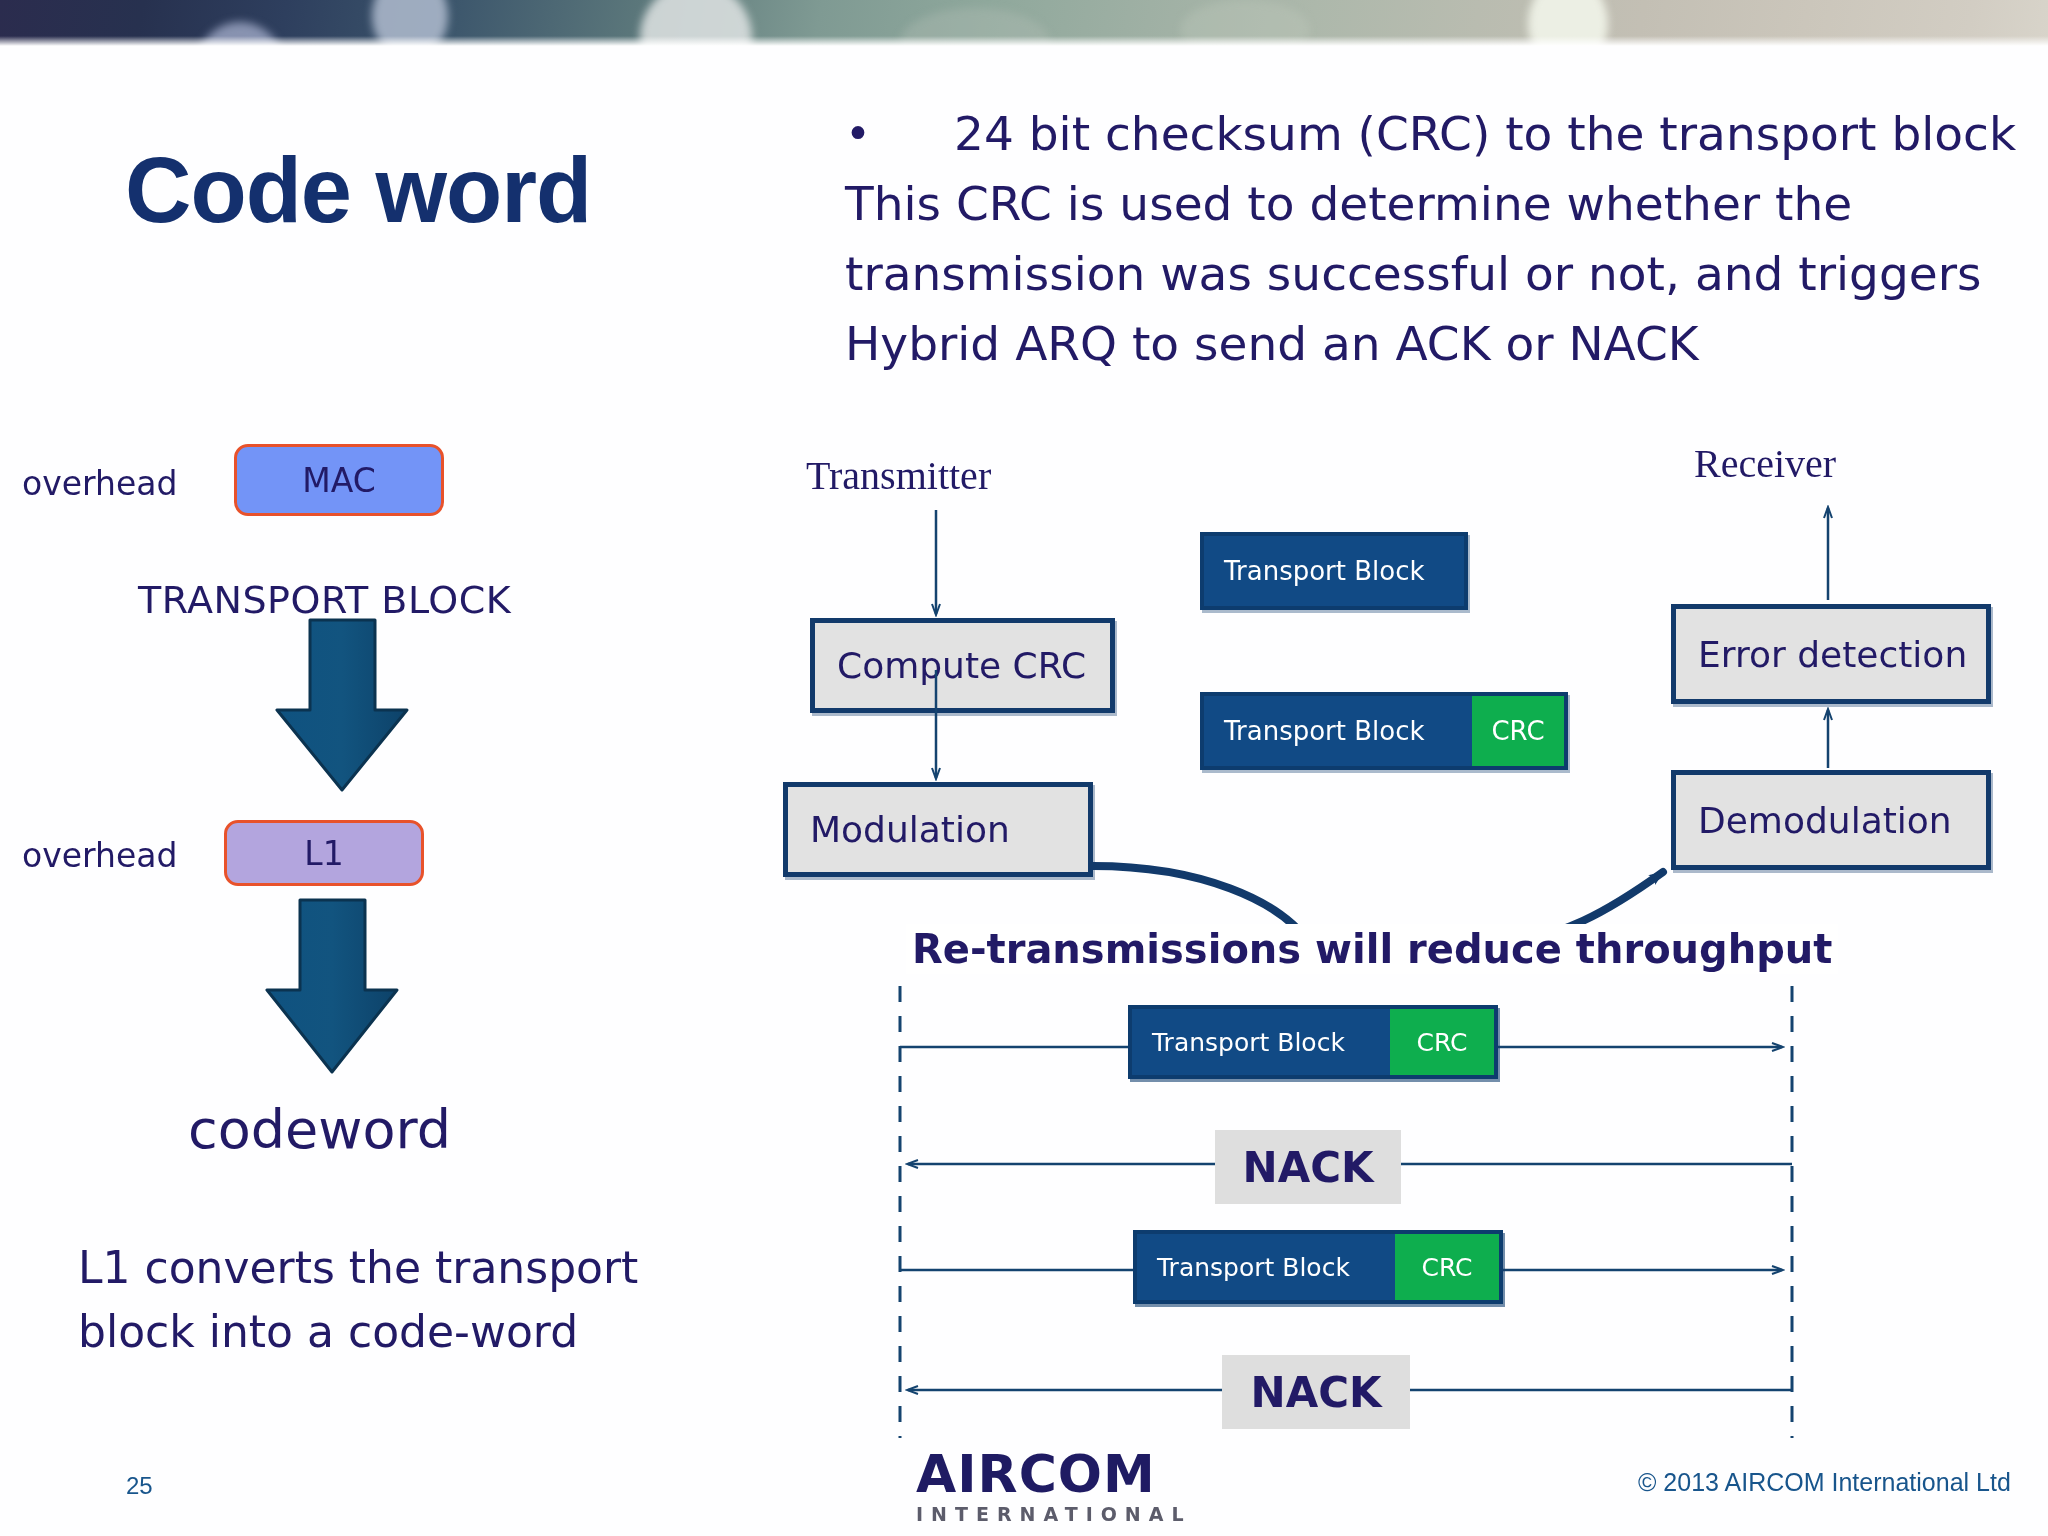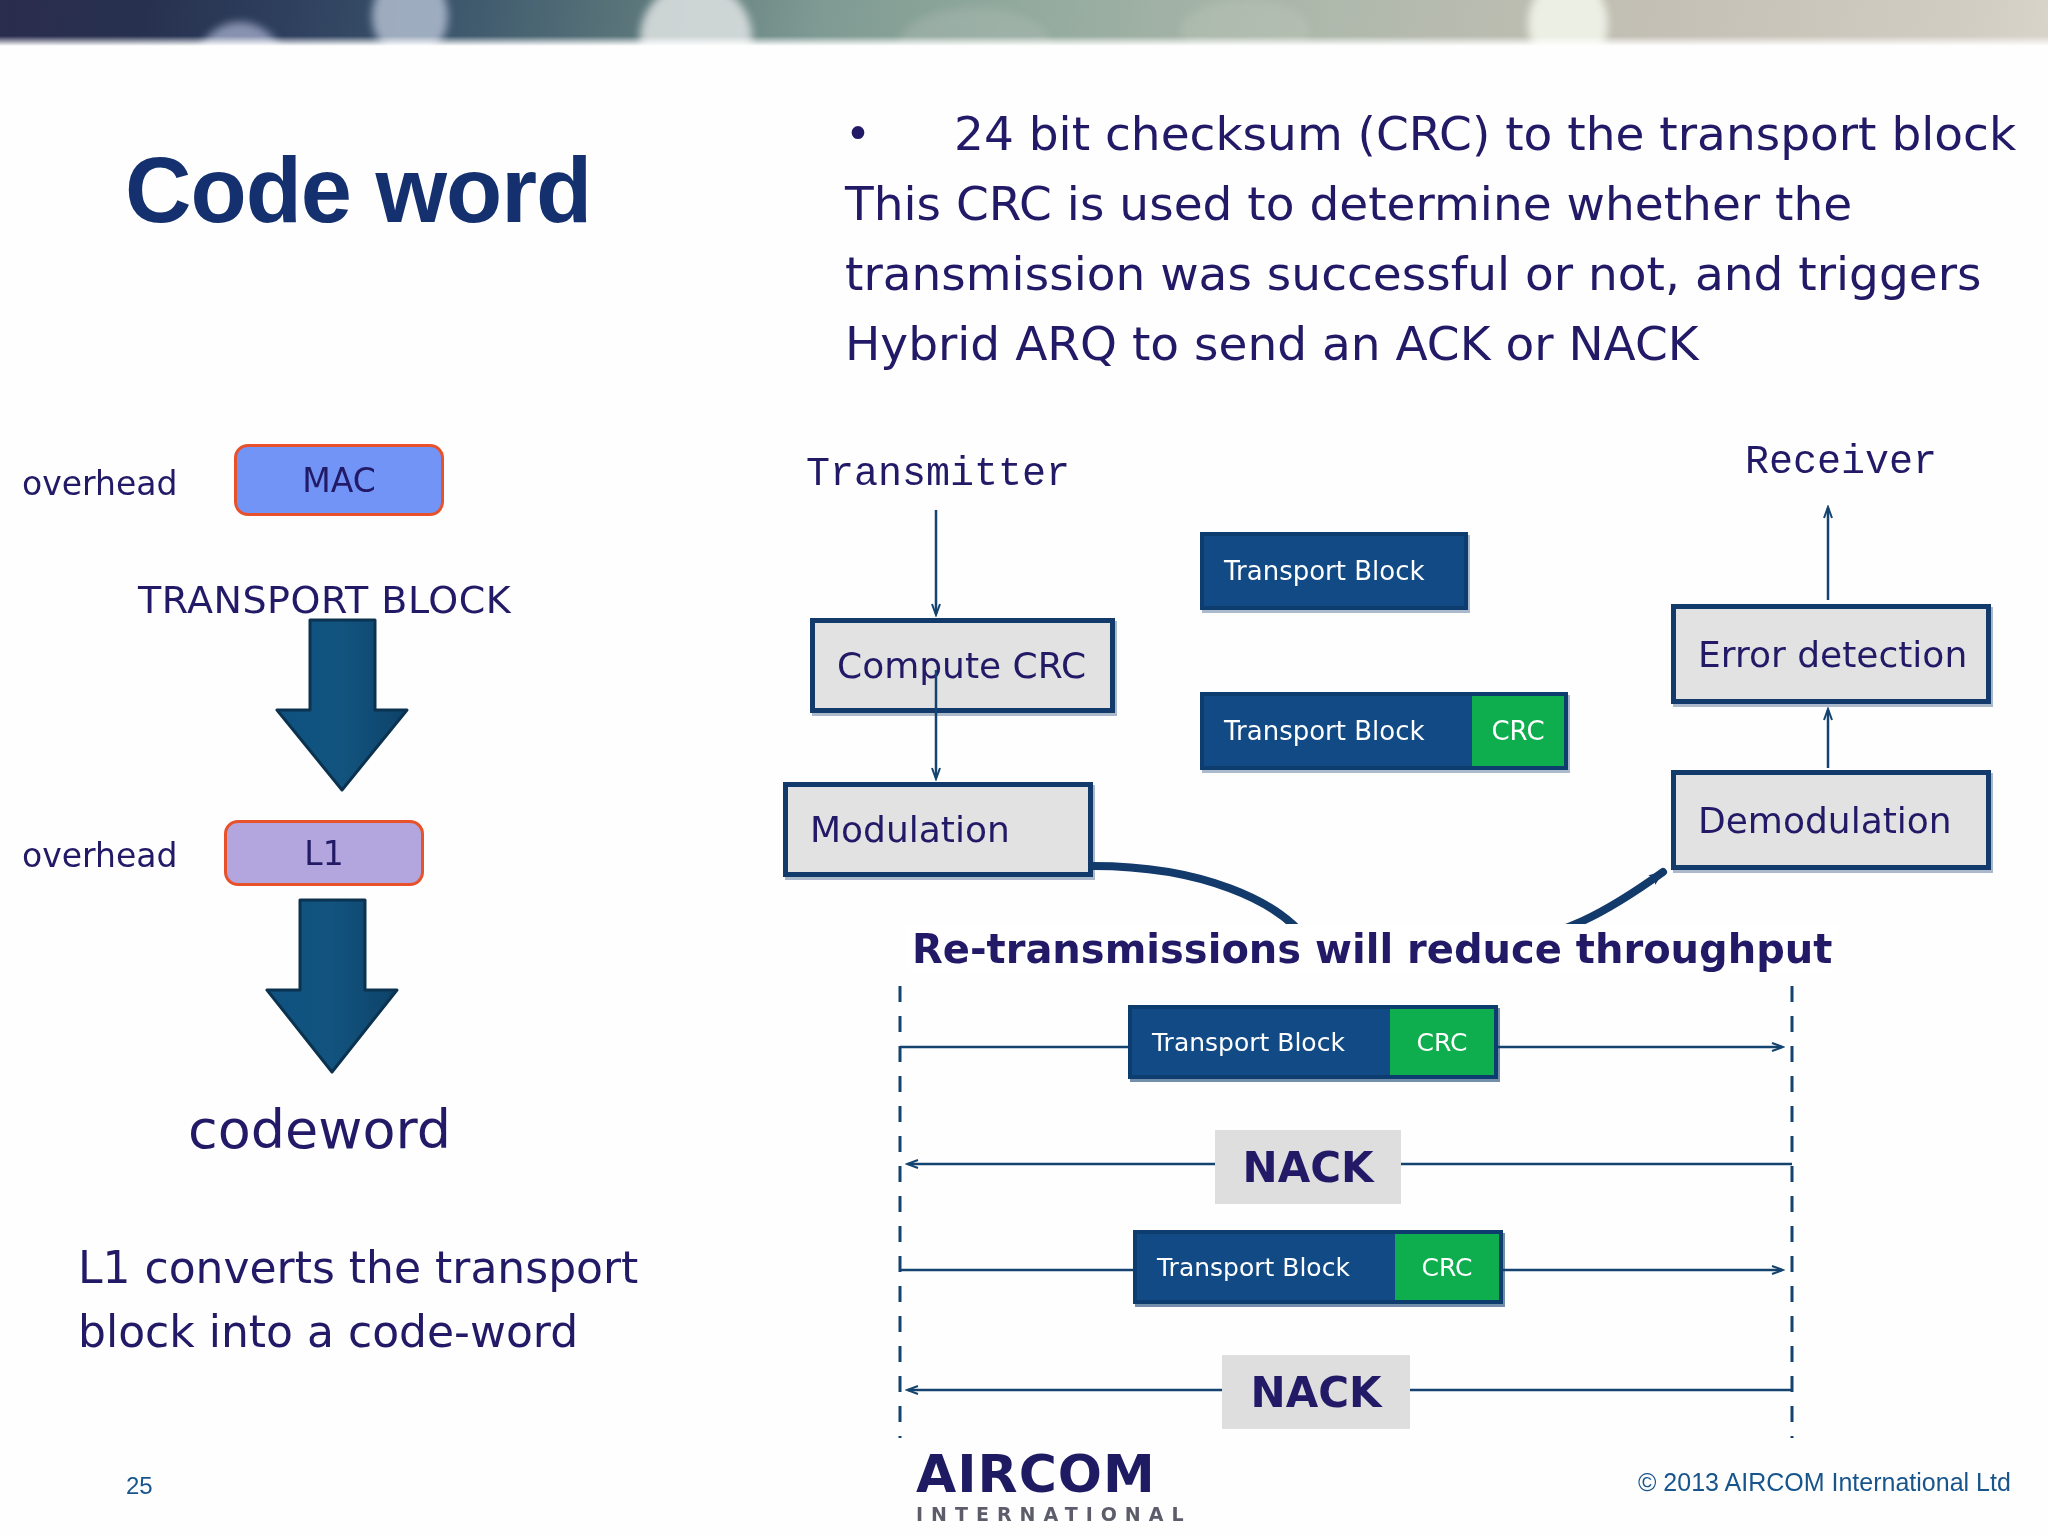--- a/index.html
+++ b/index.html
@@ -115,21 +115,21 @@
     color: #ffffff;
     display: flex; align-items: center; justify-content: center;
     font-family: "DejaVu Sans", sans-serif;
     flex: 0 0 auto;
   }
 
   .sec-label {
     position: absolute;
     color: #221a66;
     font-size: 40px;
-    font-family: Liberation Mono, monospace;
+    font-family: Liberation Serif, serif;
   }
   .headline {
     position: absolute;
     color: #221a66;
     font-size: 40px;
     font-weight: bold;
     font-family: "DejaVu Sans", sans-serif;
   }
 
   .nack-box {
@@ -204,21 +204,21 @@
   <div class="layer-box" id="l1-box" style="left:224px; top:820px; width:200px; height:66px;">
     <span>L1</span>
   </div>
 
   <div class="lbl-codeword" style="left:188px; top:1098px;">codeword</div>
 
   <div class="body-text" style="left:78px; top:1242px; font-size:44px; white-space:nowrap;">L1 converts the transport</div>
   <div class="body-text" style="left:78px; top:1306px; font-size:44px; white-space:nowrap;">block into a code-word</div>
 
   <div class="sec-label" style="left:806px; top:452px;">Transmitter</div>
-  <div class="sec-label" style="left:1745px; top:440px;">Receiver</div>
+  <div class="sec-label" style="left:1694px; top:440px;">Receiver</div>
 
   <div class="flow-box" style="left:810px; top:618px; width:305px; height:95px;">
     <span>Compute CRC</span>
   </div>
 
   <div class="flow-box" style="left:783px; top:782px; width:310px; height:95px;">
     <span>Modulation</span>
   </div>
 
   <div class="flow-box" style="left:1671px; top:604px; width:320px; height:100px;">

